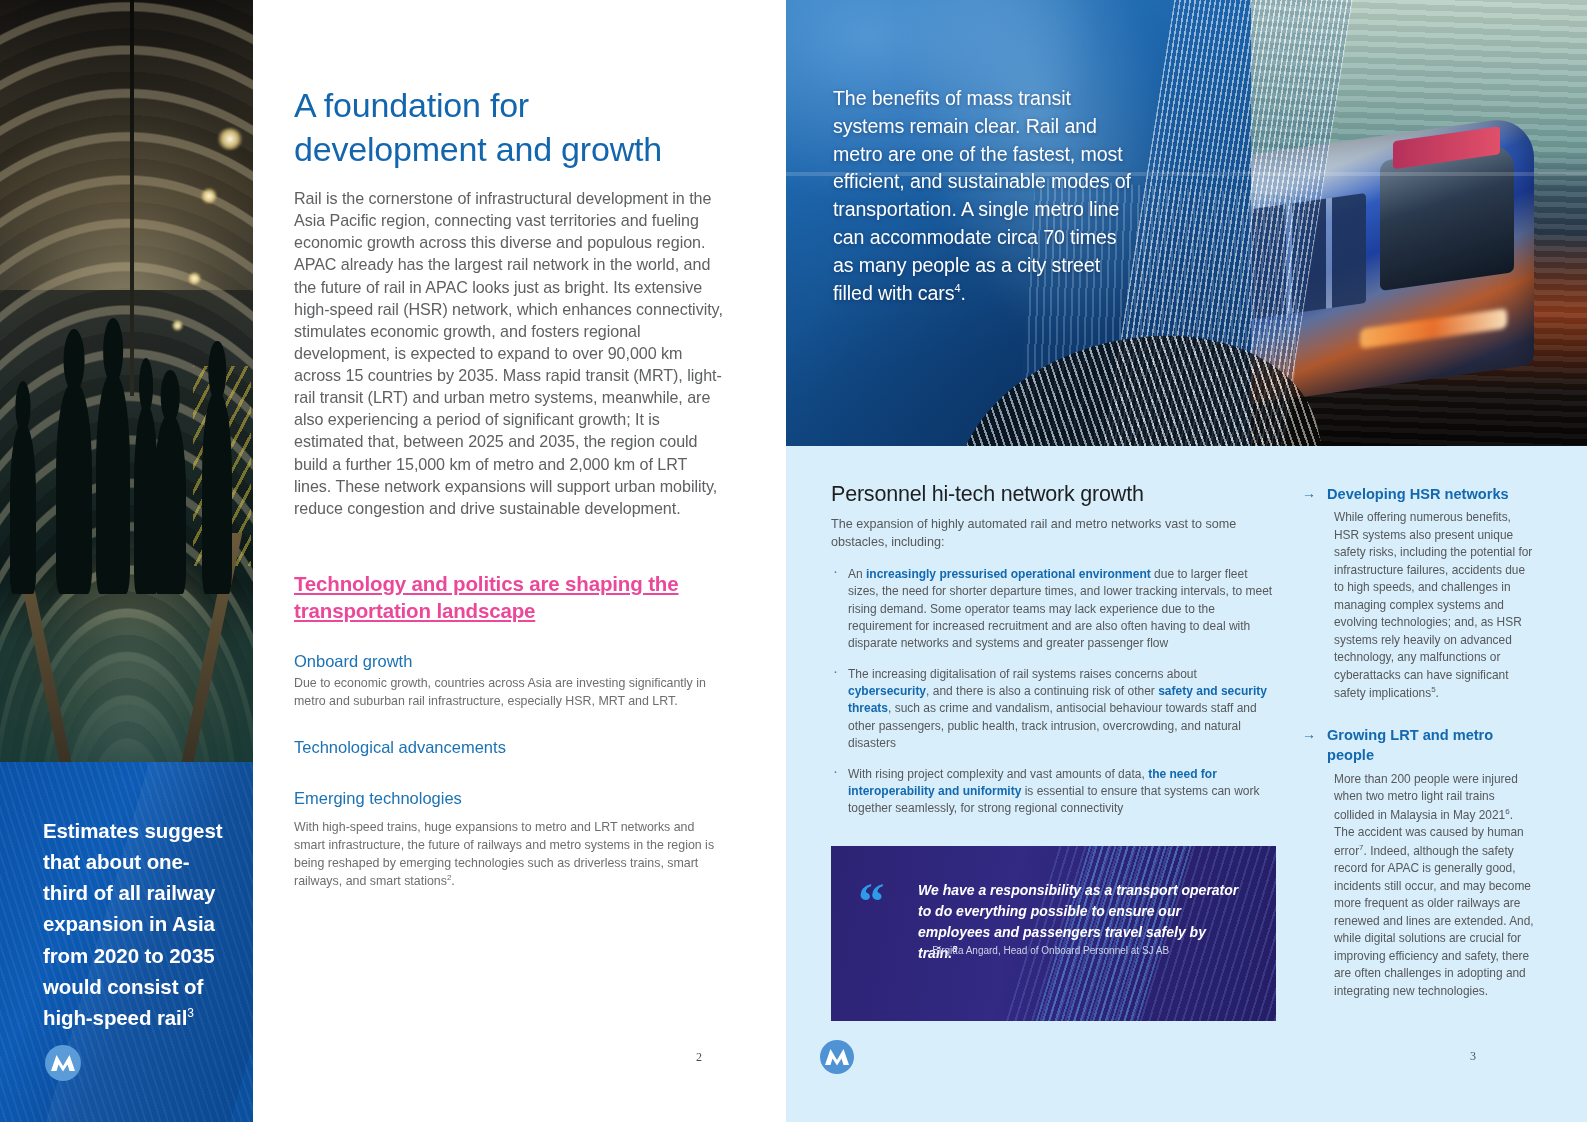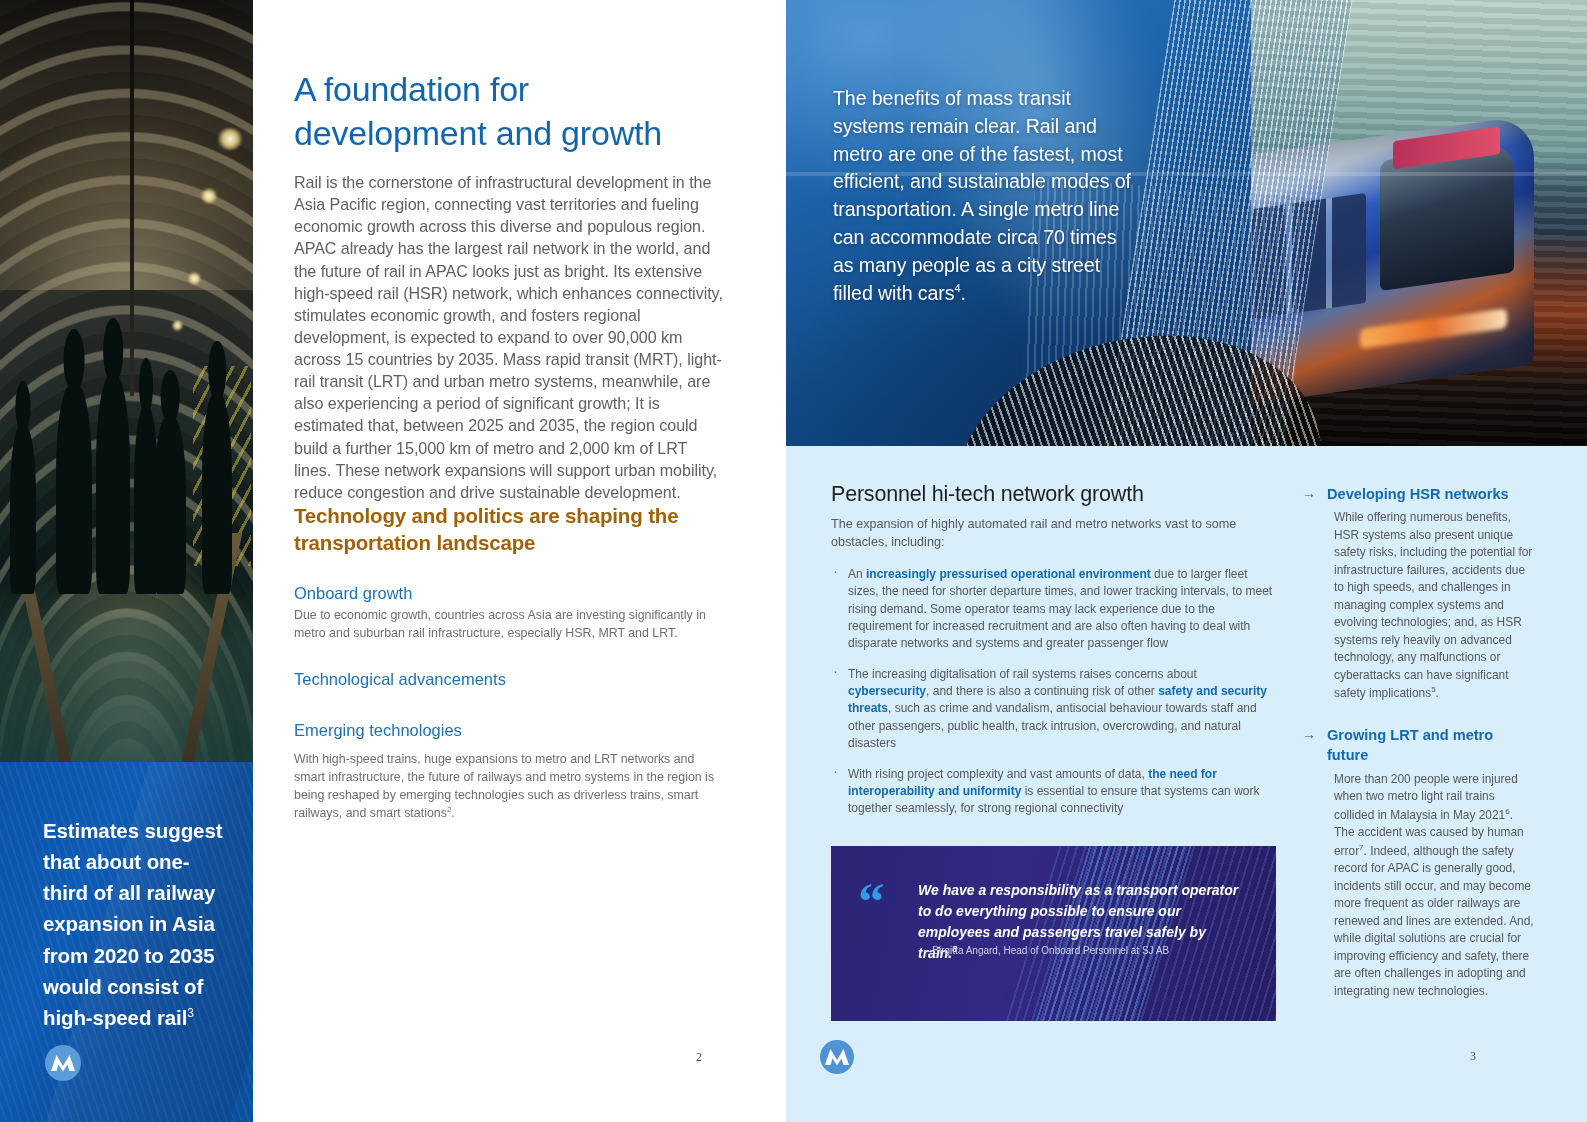--- a/index.html
+++ b/index.html
@@ -95,32 +95,32 @@
 
   .moto-logo {
     position: relative; width: 36px; height: 36px; border-radius: 50%;
     background: #5b9bd8; display: flex; align-items: center; justify-content: center;
   }
   .moto-logo svg { width: 26px; height: 18px; display: block; }
 
   .left-logo-wrap { position: absolute; left: 45px; bottom: 41px; }
 
   .left-col {
-    position: absolute; left: 294px; top: 68px; width: 432px;
+    position: absolute; left: 294px; top: 84px; width: 432px;
   }
   h1.page-title {
     color: #1366ad; font-size: 34px; font-weight: normal; line-height: 1.28;
     letter-spacing: -0.2px; margin-bottom: 16px;
   }
   p.body-lead {
     color: #5e6062; font-size: 16.1px; line-height: 1.375; letter-spacing: -0.05px;
   }
   h2.section-title {
-    color: #a16207; font-size: 20.5px; font-weight: bold; line-height: 1.3;
-    letter-spacing: -0.15px;
+    color: #ec4899; font-size: 20.5px; font-weight: bold; line-height: 1.3;
+    margin-top: 52px; letter-spacing: -0.15px; text-decoration: underline;
   }
   h3.sub-title {
     color: #1b72b4; font-size: 16.5px; font-weight: normal; margin-top: 28px; margin-bottom: 4px;
   }
   p.sub-body {
     color: #6c6e70; font-size: 12.4px; line-height: 1.42;
   }
   p.sub-body sup { font-size: 8px; vertical-align: super; }
 
   .pagenum {
@@ -382,21 +382,21 @@
         <div class="side-head">
           <span class="side-arrow">→</span>
           <span>Developing HSR networks</span>
         </div>
         <div class="side-body"><span>While offering numerous benefits, HSR systems also present unique safety risks, including the potential for infrastructure failures, accidents due to high speeds, and challenges in managing complex systems and evolving technologies; and, as HSR systems rely heavily on advanced technology, any malfunctions or cyberattacks can have significant safety implications</span><sup>5</sup><span>.</span></div>
       </div>
 
       <div class="side-item" style="margin-top:22px;">
         <div class="side-head">
           <span class="side-arrow">→</span>
-          <span>Growing LRT and metro future</span>
+          <span>Growing LRT and metro people</span>
         </div>
         <div class="side-body"><span>More than 200 people were injured when two metro light rail trains collided in Malaysia in May 2021</span><sup>6</sup><span>. The accident was caused by human error</span><sup>7</sup><span>. Indeed, although the safety record for APAC is generally good, incidents still occur, and may become more frequent as older railways are renewed and lines are extended. And, while digital solutions are crucial for improving efficiency and safety, there are often challenges in adopting and integrating new technologies.</span></div>
       </div>
     </div>
 
     <div class="pagenum" style="left:684px; top:1049px;">3</div>
   </div>
 
 </div>
 

